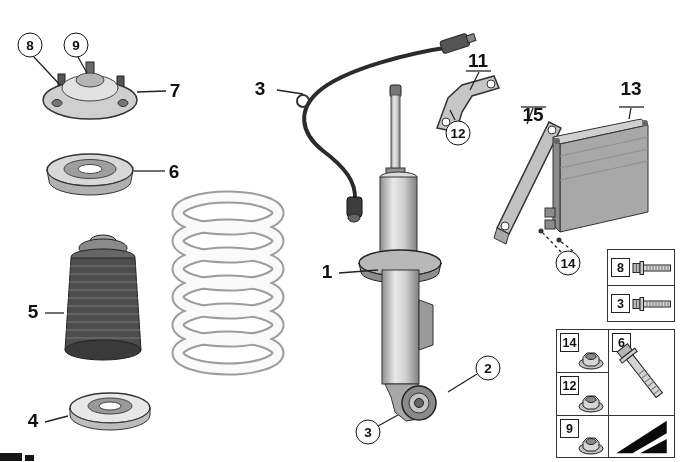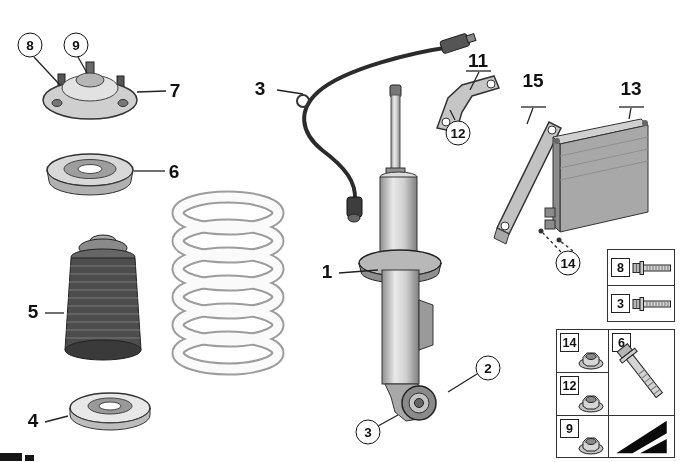--- a/index.html
+++ b/index.html
@@ -185,21 +185,21 @@
 
   <div class="co circle" style="left:30px;top:45px">8</div>
   <div class="co circle" style="left:76px;top:45px">9</div>
   <div class="co" style="left:175px;top:90px">7</div>
   <div class="co" style="left:174px;top:171px">6</div>
   <div class="co" style="left:33px;top:311px">5</div>
   <div class="co" style="left:33px;top:420px">4</div>
   <div class="co" style="left:260px;top:88px">3</div>
   <div class="co" style="left:478px;top:60px">11</div>
   <div class="co circle" style="left:458px;top:133px">12</div>
-  <div class="co" style="left:533px;top:80px">15</div>
+  <div class="co" style="left:533px;top:114px">15</div>
   <div class="co" style="left:631px;top:88px">13</div>
   <div class="co circle" style="left:568px;top:263px">14</div>
   <div class="co" style="left:327px;top:271px">1</div>
   <div class="co circle" style="left:488px;top:368px">2</div>
   <div class="co circle" style="left:368px;top:432px">3</div>
 
   <div class="cell" style="left:607px;top:249px;width:68px;height:37px">
     <span class="sq sq-l">8</span>
     <svg class="ic-r" width="40" height="16" viewBox="0 0 40 16">
       <rect x="1" y="3.5" width="7" height="9" fill="#b5b5b5" stroke="#222"></rect>

